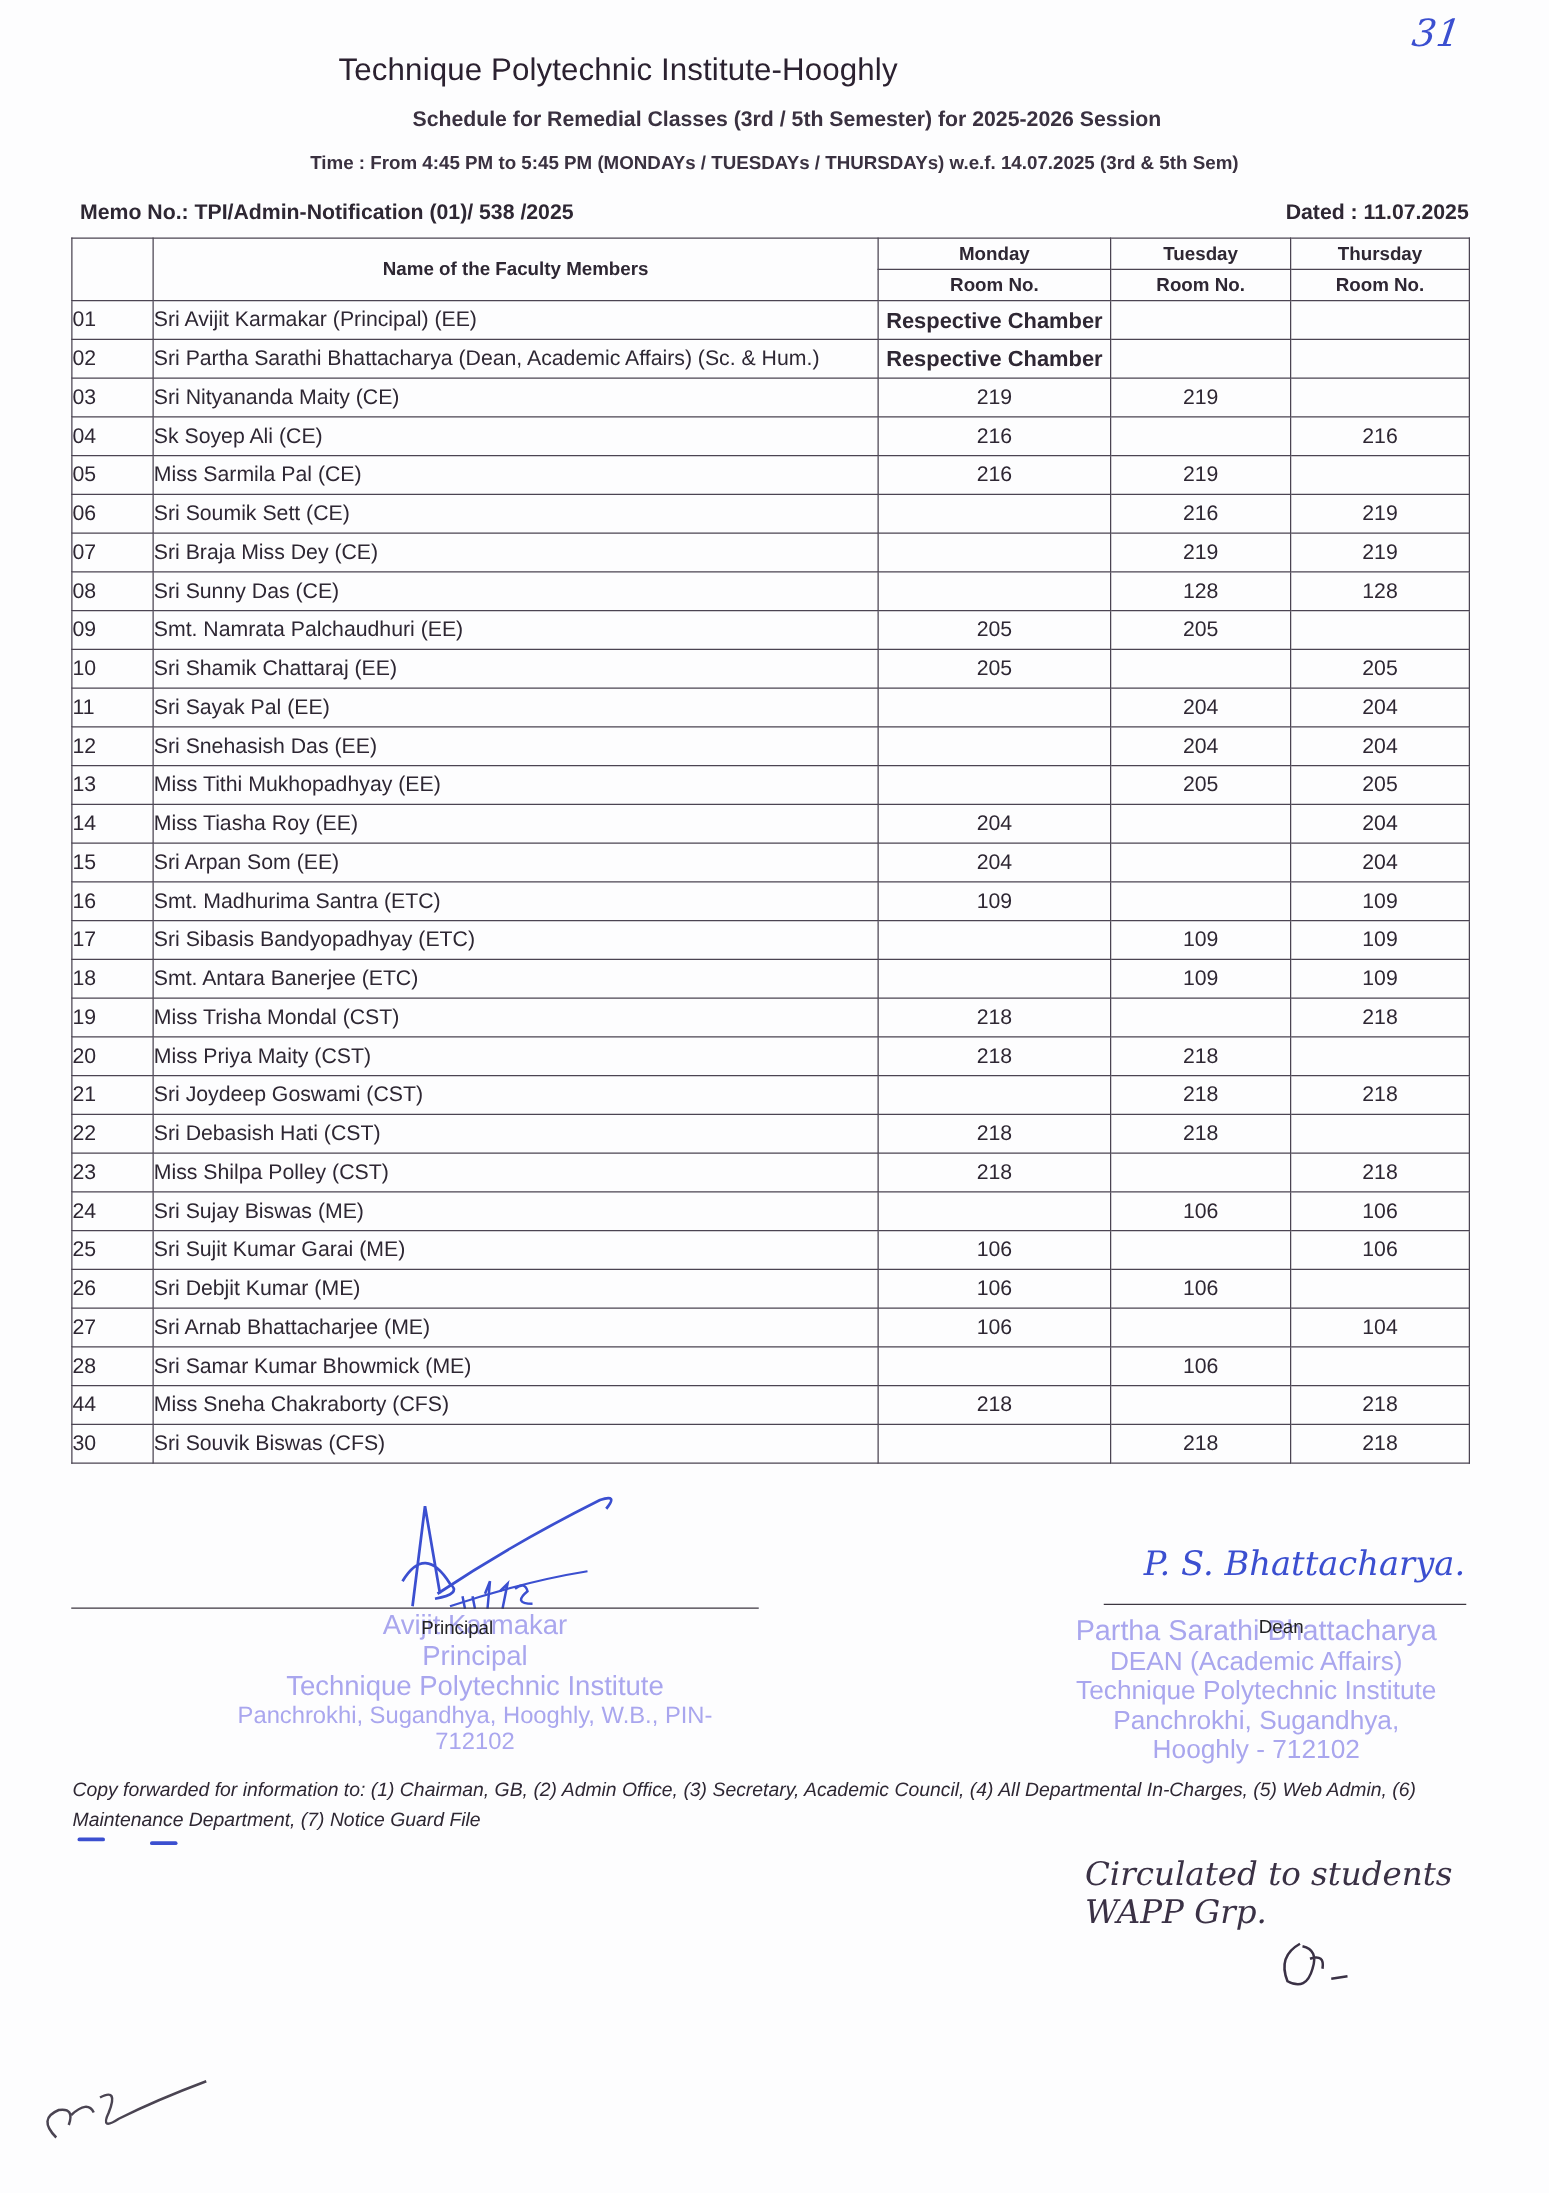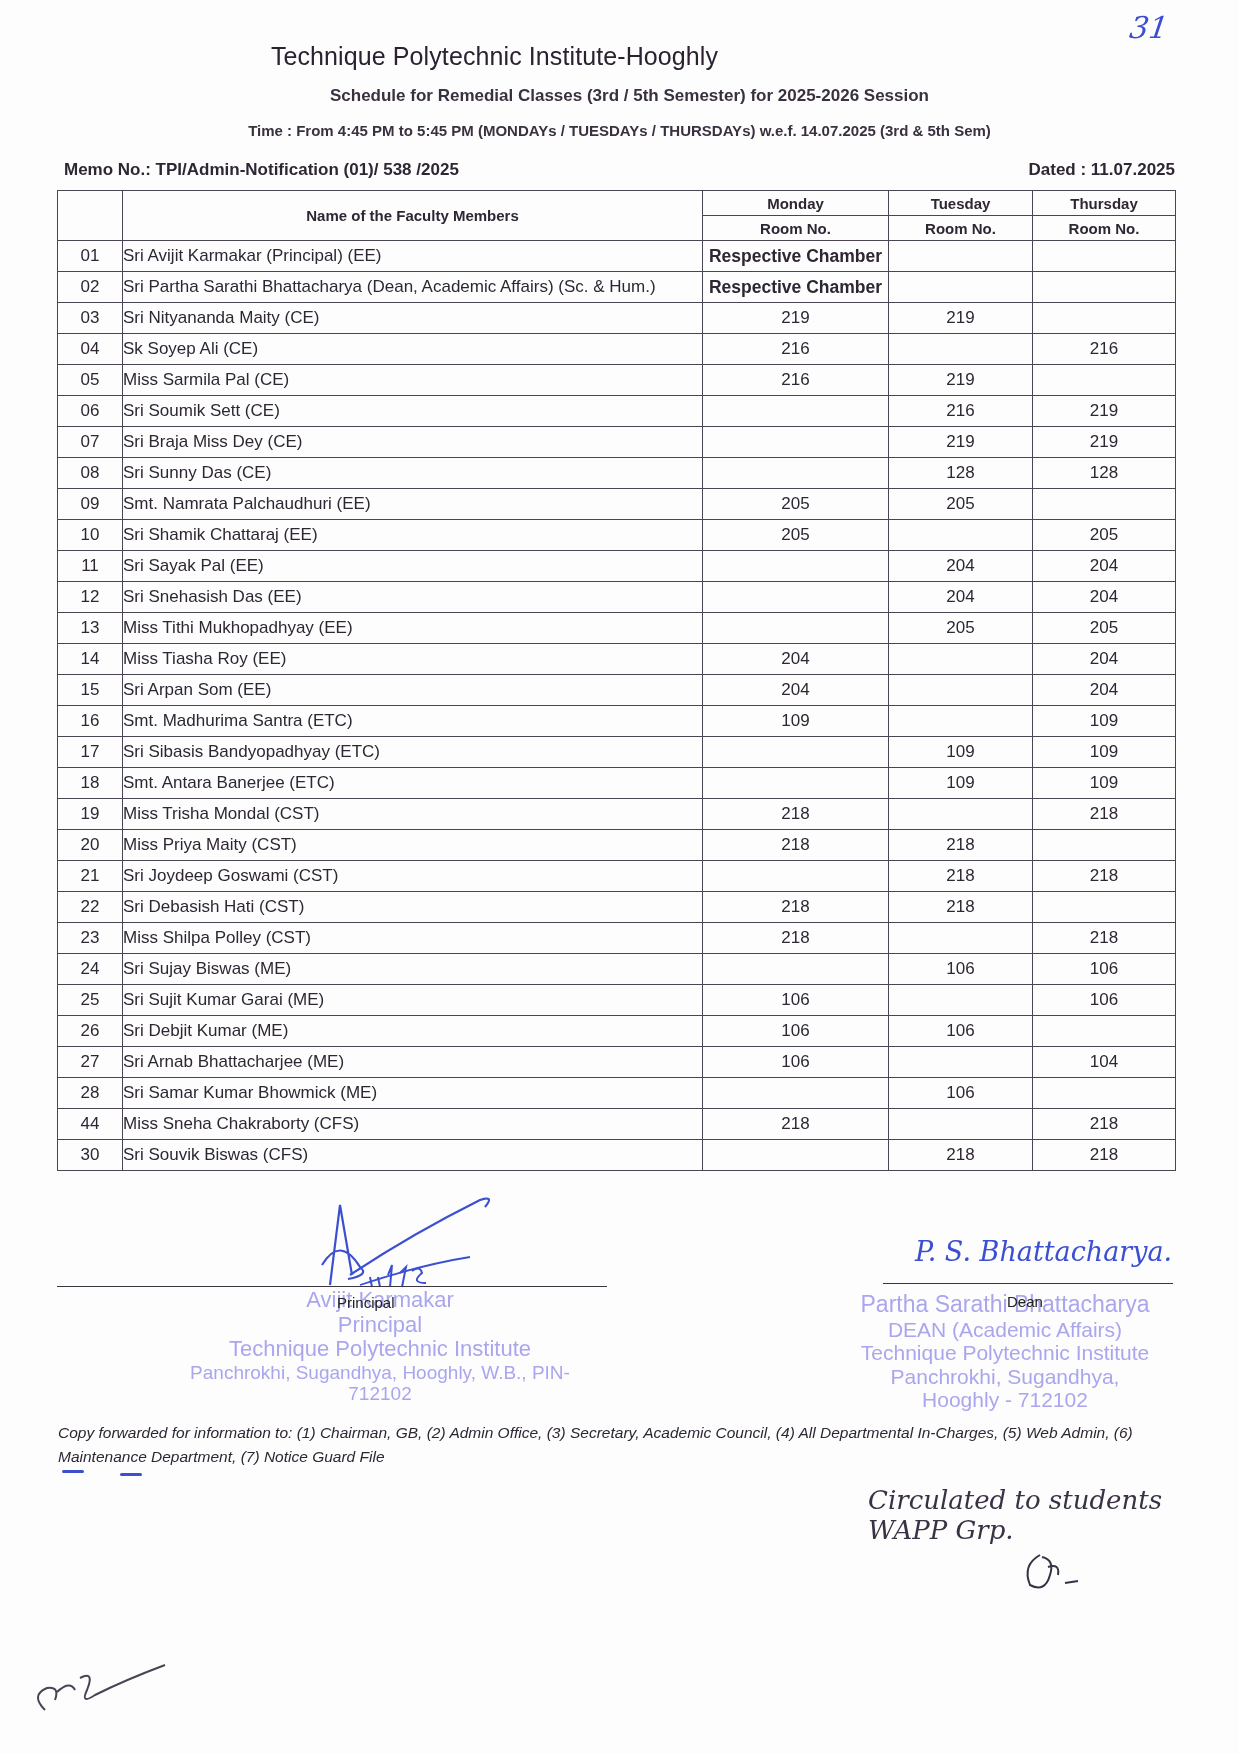--- a/index.html
+++ b/index.html
@@ -33,21 +33,21 @@
       position: absolute; left: 57px; top: 190px; width: 1118px;
       border-collapse: collapse; table-layout: fixed;
       font-size: 17px; color: #2e2733;
     }
     table.sched td, table.sched th {
       border: 1.5px solid #4b4452; padding: 0; height: 30px;
       overflow: hidden; white-space: nowrap;
     }
     table.sched th { font-weight: bold; font-size: 15px; height: 24px; }
     th.name-head { font-weight: normal; font-size: 18px; }
-    td.sl { text-align: center; }
+    td.sl { text-align: left; }
     td.name { text-align: left; padding-left: 4px; }
     td.room { text-align: center; }
     td.room.bold-cell { font-weight: bold; font-size: 17.5px; }
 
     .sig-line { height: 0; border-top: 1.5px solid #3c3640; }
     .sig-label { font-size: 15px; color: #222; }
     .stamp { color: #a9a6ee; text-align: center; line-height: 1.12; font-family: "Liberation Sans", sans-serif; }
     .copy-line {
       left: 58px; top: 1421px; width: 1120px; font-size: 15.5px; font-style: italic;
       line-height: 24px; color: #2e2733;

